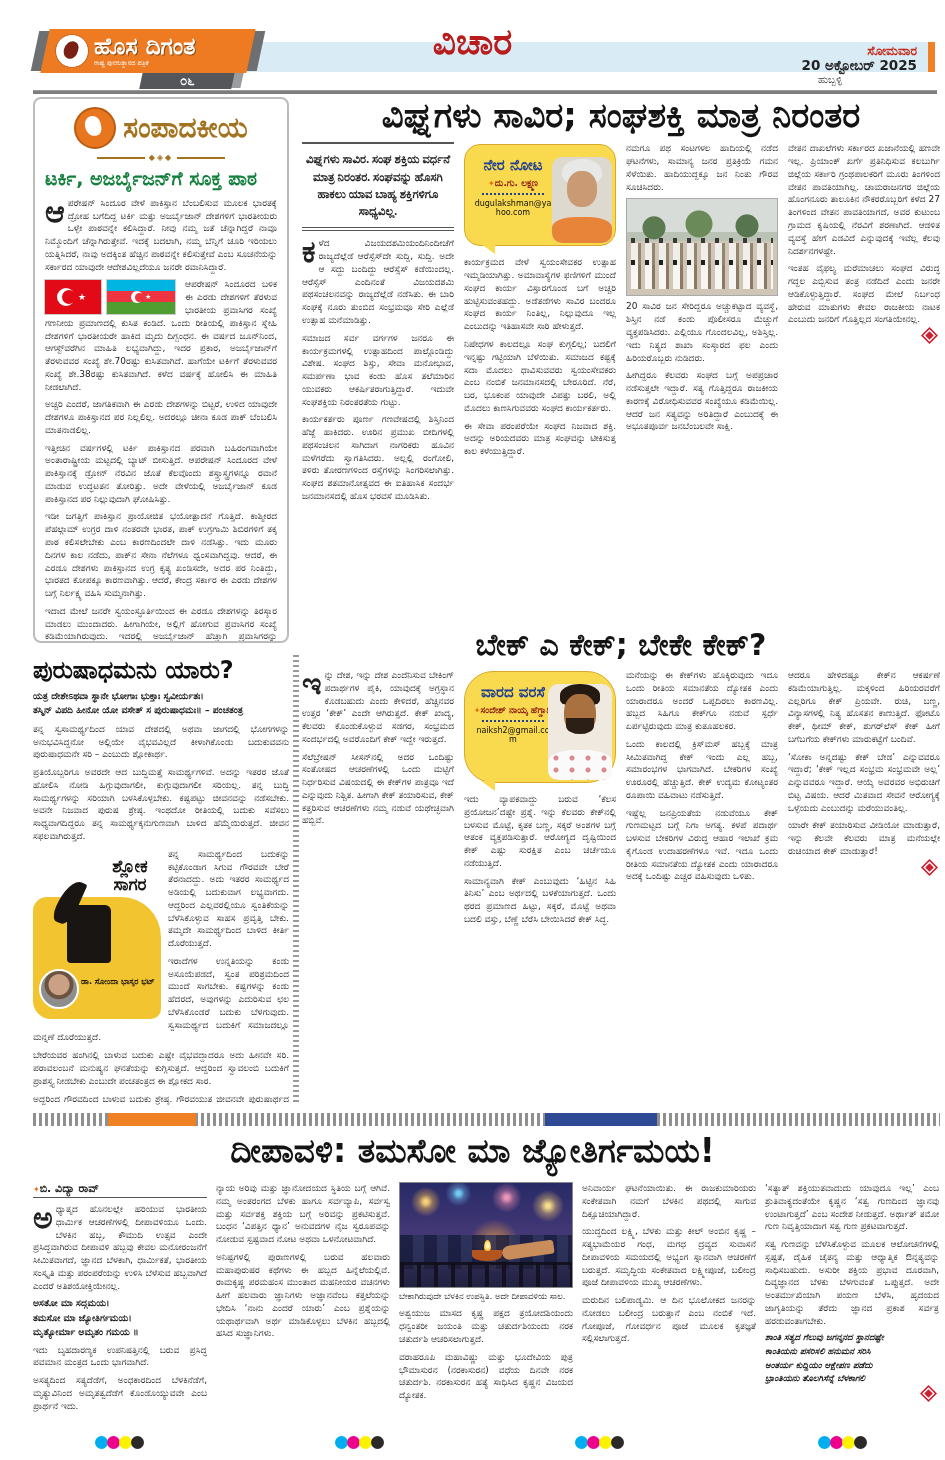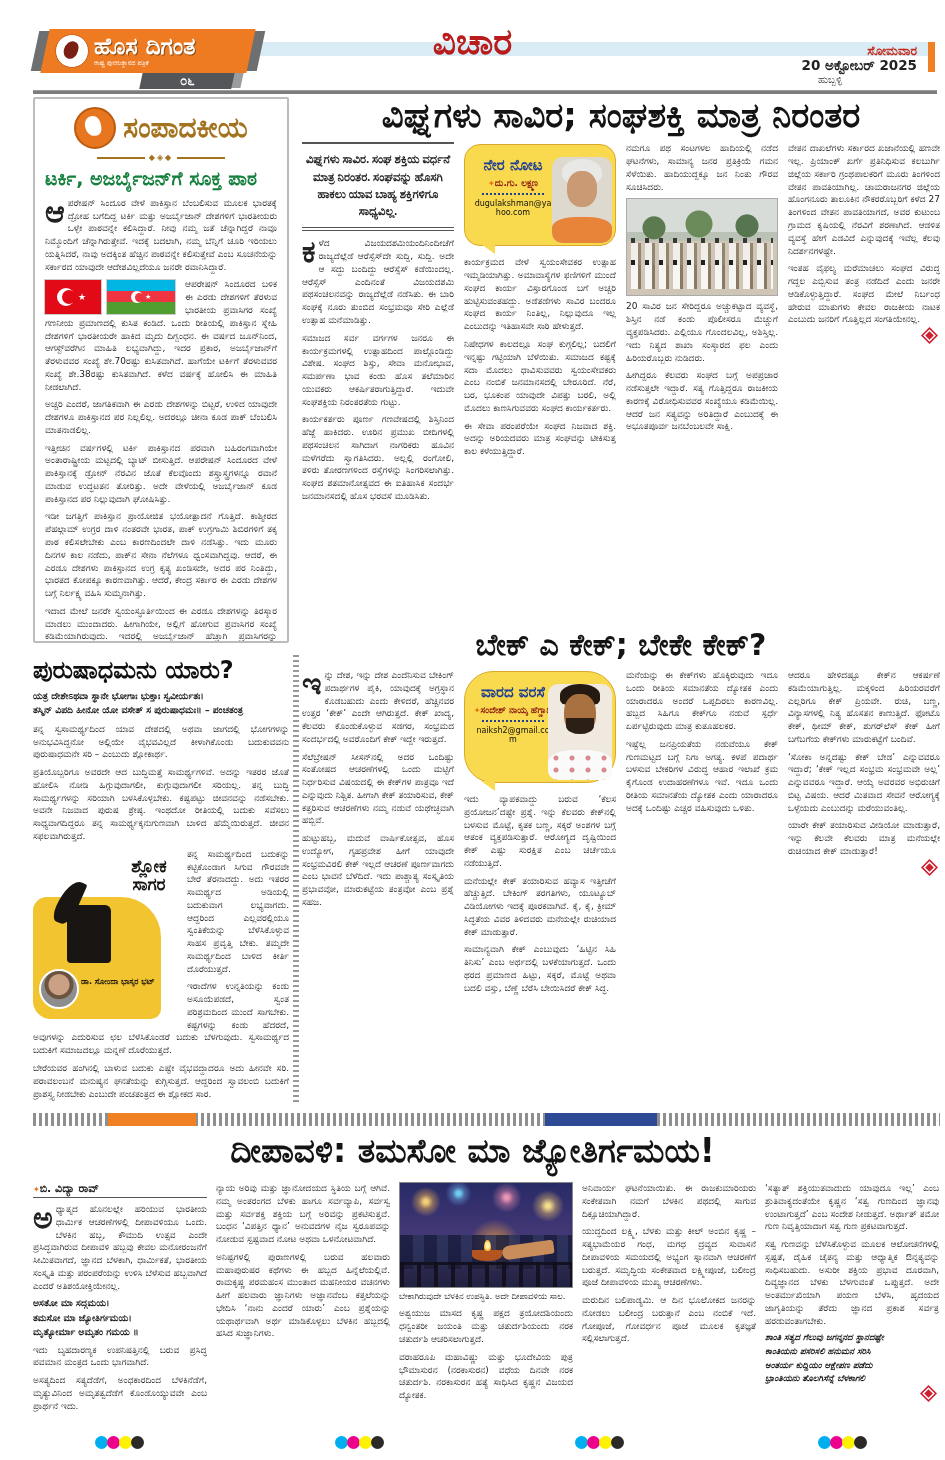--- a/index.html
+++ b/index.html
@@ -1,21 +1,21 @@
 <!DOCTYPE html>
 <html><head>
 <meta charset="utf-8">
 <style>
   html,body{margin:0;padding:0;background:#e9e9e9;}
   .page{position:relative;width:945px;height:1460px;background:#ffffff;overflow:hidden;
         font-family:"DejaVu Sans",sans-serif;color:#1b1b1b;}
   
   .mast-rule{position:absolute;left:33px;right:8px;top:90px;height:3px;
              border-top:1px solid #9a9a9a;background:#7d7d7d;}
-  .blue-strip{position:absolute;left:100px;right:10px;top:42px;height:14px;background:#d9ebf4;}
+  .blue-strip{position:absolute;left:100px;right:10px;top:42px;height:30px;background:#d9ebf4;}
   .orange-endbar{position:absolute;right:0;top:0;height:30px;width:7px;background:#ef8023;}
   .section-title{position:absolute;left:0;right:0;top:24px;text-align:center;
                  font-size:36px;font-weight:bold;color:#b91c1c;margin:0;line-height:1;}
   .date-block{position:absolute;right:18px;top:2px;text-align:right;line-height:1.15;}
   .day{color:#c42b1c;font-weight:bold;font-size:12.5px;}
   .date{color:#222;font-weight:bold;font-size:13.5px;}
   .edition{position:absolute;right:55px;top:74px;font-size:10px;color:#333;width:120px;text-align:center;}
   .logo-slash{position:absolute;left:45px;top:29px;width:206px;height:44px;background:#ee7b22;
               transform:skewX(-12deg);box-shadow:-12px 0 0 -2px #6e6f71, 12px 0 0 -2px #6e6f71;
               display:flex;align-items:center;z-index:3;}
@@ -31,21 +31,21 @@
                  box-shadow:10px 0 0 -1px #9b9c9e;}
   .pagenum{transform:skewX(12deg);color:#fff;font-weight:bold;font-size:13px;line-height:1;}
   
   .para{font-size:9px;line-height:1.42;text-align:justify;margin:0 0 5px 0;}
   .dropcap{float:left;font-size:30px;line-height:0.85;font-weight:bold;padding:2px 3px 0 0;color:#222;}
   .bold-line{font-size:9.2px;font-weight:bold;margin:0 0 2px 0;line-height:1.35;}
   .end-diamond{display:block;width:9px;height:9px;background:#cf1f2f;transform:rotate(45deg);
                margin:4px 6px 0 auto;box-shadow:inset 0 0 0 1.5px #fff, 0 0 0 1.5px #cf1f2f;}
   
   .editorial{position:absolute;left:33px;top:97px;width:256px;height:546px;border:2px solid #bcbcbc;
-             border-radius:2px;padding:8px 10px;box-sizing:border-box;overflow:hidden;background:#fff;}
+             border-radius:8px;padding:8px 10px;box-sizing:border-box;overflow:hidden;background:#fff;}
   .ed-header{display:flex;align-items:center;gap:7px;justify-content:center;}
   .ed-logo{width:38px;height:38px;border-radius:50%;background:#e8761f;border:2px solid #b95c12;
            position:relative;flex:0 0 auto;}
   .ed-logo::after{content:"";position:absolute;left:9px;top:7px;width:16px;height:20px;background:#fff;
            border-radius:50% 50% 40% 60%;transform:rotate(-10deg);}
   .ed-title{font-size:28px;font-weight:bold;color:#a3731f;line-height:1;}
   .ed-ornament{display:flex;align-items:center;gap:4px;justify-content:center;margin:4px 0 6px 0;color:#a3731f;}
   .ed-ornament::before,.ed-ornament::after{content:"";height:2px;width:48px;background:#a3731f;}
   .ed-orn-dots{font-size:8px;letter-spacing:2px;}
   .ed-headline{font-size:19px;font-weight:bold;margin:2px 0 7px 0;line-height:1.15;color:#15803d;}
@@ -57,21 +57,21 @@
   .flag-star{position:absolute;color:#fff;font-size:9px;line-height:1;}
   .flag-turkey .flag-star{left:33px;top:13px;}
   .flag-az{width:68px;height:34px;background:linear-gradient(180deg,#00b5e2 0 33%,#ef3340 33% 66%,#509e2f 66% 100%);}
   .flag-az::before{content:"";position:absolute;left:24px;top:11px;width:12px;height:12px;border-radius:50%;background:#fff;}
   .flag-az::after{content:"";position:absolute;left:28px;top:12.5px;width:9px;height:9px;border-radius:50%;background:#ef3340;}
   .flag-az .flag-star{left:38px;top:14px;font-size:7px;}
   
   .purusha{position:absolute;left:33px;top:656px;width:256px;height:449px;overflow:hidden;}
   .purusha-headline{font-size:24px;font-weight:bold;margin:0 0 6px 0;color:#111;}
   .quote-block{margin:0 0 6px 0;}
-  .sloka-logo{float:left;width:128px;height:168px;margin:3px 7px 2px 0;position:relative;overflow:hidden;padding-left:19px;}
+  .sloka-logo{float:left;width:128px;height:168px;margin:3px 7px 2px 0;position:relative;overflow:hidden;}
   .sloka-yellow{position:absolute;left:0;top:46px;width:128px;height:122px;background:#f2c430;
                 border-radius:14px 40px 10px 18px;}
   .sloka-ink{position:absolute;left:34px;top:54px;width:44px;height:58px;background:#181512;
              border-radius:6px 6px 4px 4px;}
   .sloka-ink::before{content:"";position:absolute;left:-8px;top:-26px;width:20px;height:46px;background:#181512;
              border-radius:90% 10% 60% 40%;transform:rotate(24deg);}
   .sloka-title{position:absolute;right:2px;top:6px;width:58px;font-size:17px;font-weight:bold;
                color:#161310;line-height:1.1;text-align:center;}
   .sloka-photo{position:absolute;left:6px;top:118px;width:36px;height:36px;border-radius:50%;
                background:radial-gradient(circle at 50% 38%,#caa184 0 10px,#6b5340 11px 14px,#8d8d8d 15px);
@@ -304,47 +304,46 @@
 
   <section class="article" style="top:628px;">
     <h2 class="article-headline" style="font-size:30px;">ಬೇಕ್ ಎ ಕೇಕ್; ಬೇಕೇ ಕೇಕ್?</h2>
     <div class="cols" style="height:408px;">
       <div class="col">
         <p class="para">
           <span class="dropcap">ಇ</span><span>ನ್ನು ದೇಶ, ಇನ್ನು ದೇಶ ಎಂದೆನಿಸುವ ಬೇಕಿಂಗ್ ಪದಾರ್ಥಗಳ ಪೈಕಿ, ಯಾವುದಕ್ಕೆ ಅಗ್ರಸ್ಥಾನ ಕೊಡಬಹುದು ಎಂದು ಕೇಳಿದರೆ, ಹೆಚ್ಚಿನವರ ಉತ್ತರ ‘ಕೇಕ್’ ಎಂದೇ ಆಗಿರುತ್ತದೆ. ಕೇಕ್ ಖಾದ್ಯ, ಕೆಲವರು ಕೊಂಡುಕೊಳ್ಳುವ ಸಡಗರ, ಸಂಭ್ರಮದ ಸಂದರ್ಭದಲ್ಲಿ ಅವರೊಂದಿಗೆ ಕೇಕ್ ಇದ್ದೇ ಇರುತ್ತದೆ.</span>
         </p>
         <div>
             <p class="para">ಸೆಲೆಬ್ರೇಷನ್ ಸೀಸನ್‌ನಲ್ಲಿ ಅದರ ಒಂದಿಷ್ಟು ಸಂತೋಷದ ಆಚರಣೆಗಳಲ್ಲಿ ಒಂದು ಮಟ್ಟಿಗೆ ನಿರ್ಧರಿಸುವ ವಿಷಯದಲ್ಲಿ ಈ ಕೇಕ್‌ಗಳ ಪಾತ್ರವೂ ಇದೆ ಎನ್ನುವುದು ನಿಶ್ಚಿತ. ಹೀಗಾಗಿ ಕೇಕ್ ತಯಾರಿಸುವ, ಕೇಕ್ ಕತ್ತರಿಸುವ ಆಚರಣೆಗಳು ನಮ್ಮ ನಡುವೆ ಯಥೇಚ್ಛವಾಗಿ ಹಬ್ಬಿವೆ.</p>
-            <p class="para">ಹುಟ್ಟುಹಬ್ಬ, ಮದುವೆ ವಾರ್ಷಿಕೋತ್ಸವ, ಹೊಸ ಉದ್ಯೋಗ, ಗೃಹಪ್ರವೇಶ ಹೀಗೆ ಯಾವುದೇ ಸಂಭ್ರಮವಿರಲಿ ಕೇಕ್ ಇಲ್ಲದೆ ಆಚರಣೆ ಪೂರ್ಣವಾಗದು ಎಂಬ ಭಾವನೆ ಬೆಳೆದಿದೆ. ಇದು ಪಾಶ್ಚಾತ್ಯ ಸಂಸ್ಕೃತಿಯ ಪ್ರಭಾವವೋ, ಮಾರುಕಟ್ಟೆಯ ತಂತ್ರವೋ ಎಂಬ ಪ್ರಶ್ನೆ ಸಹಜ.</p>
           </div>
       </div>
       <div class="col">
         <div class="bubble" style="height:110px;border-radius:29px;">
           <div class="bubble-text">
             <div class="bubble-title">ವಾರದ ವರಸೆ</div>
             <div class="bubble-author"><span class="bubble-star">✦</span><span>ಸಂದೇಶ್ ನಾಯ್ಕ ಹೆಗ್ಡಾಡಿ</span></div>
             <div class="bubble-dots"></div>
             <div class="bubble-email">naiksh2@gmail.com</div>
           </div>
           <div class="portrait portrait-sandesh">
             <div class="hair"></div>
               <div class="face"></div>
               <div class="beard"></div>
               <div class="shirt"></div>
           </div>
         </div>
         <div>
             <p class="para">ಇದು ವ್ಯಾಪಕವಾದ್ದು ಬರುವ ‘ಕೆಲಸ ಪ್ರಯೋಜನ’ದಷ್ಟೇ ಪ್ರಶ್ನೆ. ಇನ್ನು ಕೆಲವರು ಕೇಕ್‌ನಲ್ಲಿ ಬಳಸುವ ಮೊಟ್ಟೆ, ಕೃತಕ ಬಣ್ಣ, ಸಕ್ಕರೆ ಅಂಶಗಳ ಬಗ್ಗೆ ಆತಂಕ ವ್ಯಕ್ತಪಡಿಸುತ್ತಾರೆ. ಆರೋಗ್ಯದ ದೃಷ್ಟಿಯಿಂದ ಕೇಕ್ ಎಷ್ಟು ಸುರಕ್ಷಿತ ಎಂಬ ಚರ್ಚೆಯೂ ನಡೆಯುತ್ತಿದೆ.</p>
-            <p class="para">ಮನೆಯಲ್ಲೇ ಕೇಕ್ ತಯಾರಿಸುವ ಹವ್ಯಾಸ ಇತ್ತೀಚೆಗೆ ಹೆಚ್ಚುತ್ತಿದೆ. ಬೇಕಿಂಗ್ ತರಗತಿಗಳು, ಯೂಟ್ಯೂಬ್ ವಿಡಿಯೋಗಳು ಇದಕ್ಕೆ ಪೂರಕವಾಗಿವೆ. ಕೈ, ಕೈ, ಕ್ರೀಮ್ ಸಿದ್ಧತೆಯ ವಿವರ ತಿಳಿದವರು ಮನೆಯಲ್ಲೇ ರುಚಿಯಾದ ಕೇಕ್ ಮಾಡುತ್ತಾರೆ.</p>
             <p class="para">ಸಾಮಾನ್ಯವಾಗಿ ಕೇಕ್ ಎಂಬುವುದು ‘ಹಿಟ್ಟಿನ ಸಿಹಿ ತಿನಿಸು’ ಎಂಬ ಅರ್ಥದಲ್ಲಿ ಬಳಕೆಯಾಗುತ್ತದೆ. ಒಂದು ಥರದ ಪ್ರಮಾಣದ ಹಿಟ್ಟು, ಸಕ್ಕರೆ, ಮೊಟ್ಟೆ ಅಥವಾ ಬದಲಿ ವಸ್ತು, ಬೆಣ್ಣೆ ಬೆರೆಸಿ ಬೇಯಿಸಿದರೆ ಕೇಕ್ ಸಿದ್ಧ.</p>
           </div>
       </div>
       <div class="col">
         <div>
             <p class="para">ಮನೆಯನ್ನು ಈ ಕೇಕ್‌ಗಳು ಹೊಕ್ಕಿರುವುದು ಇದೂ ಒಂದು ರೀತಿಯ ಸಮಾನತೆಯ ದ್ಯೋತಕ ಎಂದು ಯಾರಾದರೂ ಅಂದರೆ ಒಪ್ಪದಿರಲು ಕಾರಣವಿಲ್ಲ. ಹಬ್ಬದ ಸಿಹಿಗೂ ಕೇಕ್‌ಗೂ ನಡುವೆ ಸ್ಪರ್ಧೆ ಏರ್ಪಟ್ಟಿರುವುದು ಮಾತ್ರ ಕುತೂಹಲಕರ.</p>
+            <p class="para">ಒಂದು ಕಾಲದಲ್ಲಿ ಕ್ರಿಸ್‌ಮಸ್ ಹಬ್ಬಕ್ಕೆ ಮಾತ್ರ ಸೀಮಿತವಾಗಿದ್ದ ಕೇಕ್ ಇಂದು ಎಲ್ಲ ಹಬ್ಬ, ಸಮಾರಂಭಗಳ ಭಾಗವಾಗಿದೆ. ಬೇಕರಿಗಳ ಸಂಖ್ಯೆ ಊರೂರಲ್ಲಿ ಹೆಚ್ಚುತ್ತಿದೆ. ಕೇಕ್ ಉದ್ಯಮ ಕೋಟ್ಯಂತರ ರೂಪಾಯಿ ವಹಿವಾಟು ನಡೆಸುತ್ತಿದೆ.</p>
             <p class="para">ಇಷ್ಟೆಲ್ಲ ಜನಪ್ರಿಯತೆಯ ನಡುವೆಯೂ ಕೇಕ್ ಗುಣಮಟ್ಟದ ಬಗ್ಗೆ ನಿಗಾ ಅಗತ್ಯ. ಕಳಪೆ ಪದಾರ್ಥ ಬಳಸುವ ಬೇಕರಿಗಳ ವಿರುದ್ಧ ಆಹಾರ ಇಲಾಖೆ ಕ್ರಮ ಕೈಗೊಂಡ ಉದಾಹರಣೆಗಳೂ ಇವೆ. ಇದೂ ಒಂದು ರೀತಿಯ ಸಮಾನತೆಯ ದ್ಯೋತಕ ಎಂದು ಯಾರಾದರೂ ಅದಕ್ಕೆ ಒಂದಿಷ್ಟು ಎಚ್ಚರ ವಹಿಸುವುದು ಒಳಿತು.</p>
           </div>
       </div>
       <div class="col">
         <div>
             <p class="para">ಆದರೂ ಹೇಳಿದಷ್ಟೂ ಕೇಕ್‌ನ ಆಕರ್ಷಣೆ ಕಡಿಮೆಯಾಗುತ್ತಿಲ್ಲ. ಮಕ್ಕಳಿಂದ ಹಿರಿಯರವರೆಗೆ ಎಲ್ಲರಿಗೂ ಕೇಕ್ ಪ್ರಿಯವೇ. ರುಚಿ, ಬಣ್ಣ, ವಿನ್ಯಾಸಗಳಲ್ಲಿ ನಿತ್ಯ ಹೊಸತನ ಕಾಣುತ್ತಿದೆ. ಫೋಟೊ ಕೇಕ್, ಥೀಮ್ ಕೇಕ್, ಶುಗರ್‌ಲೆಸ್ ಕೇಕ್ ಹೀಗೆ ಬಗೆಬಗೆಯ ಕೇಕ್‌ಗಳು ಮಾರುಕಟ್ಟೆಗೆ ಬಂದಿವೆ.</p>
             <p class="para">‘ಸೋಕಾ ಅನ್ನದಷ್ಟು ಕೇಕ್ ಬೇಡ’ ಎನ್ನುವವರೂ ಇದ್ದಾರೆ; ‘ಕೇಕ್ ಇಲ್ಲದ ಸಂಭ್ರಮ ಸಂಭ್ರಮವೇ ಅಲ್ಲ’ ಎನ್ನುವವರೂ ಇದ್ದಾರೆ. ಆಯ್ಕೆ ಅವರವರ ಅಭಿರುಚಿಗೆ ಬಿಟ್ಟ ವಿಷಯ. ಆದರೆ ಮಿತವಾದ ಸೇವನೆ ಆರೋಗ್ಯಕ್ಕೆ ಒಳ್ಳೆಯದು ಎಂಬುದನ್ನು ಮರೆಯುವಂತಿಲ್ಲ.</p>
             <p class="para">ಯಾರೇ ಕೇಕ್ ತಯಾರಿಸುವ ವೀಡಿಯೋ ಮಾಡುತ್ತಾರೆ, ಇನ್ನು ಕೆಲವೇ ಕೆಲವರು ಮಾತ್ರ ಮನೆಯಲ್ಲೇ ರುಚಿಯಾದ ಕೇಕ್ ಮಾಡುತ್ತಾರೆ!</p>
           </div>
         <span class="end-diamond"></span>

